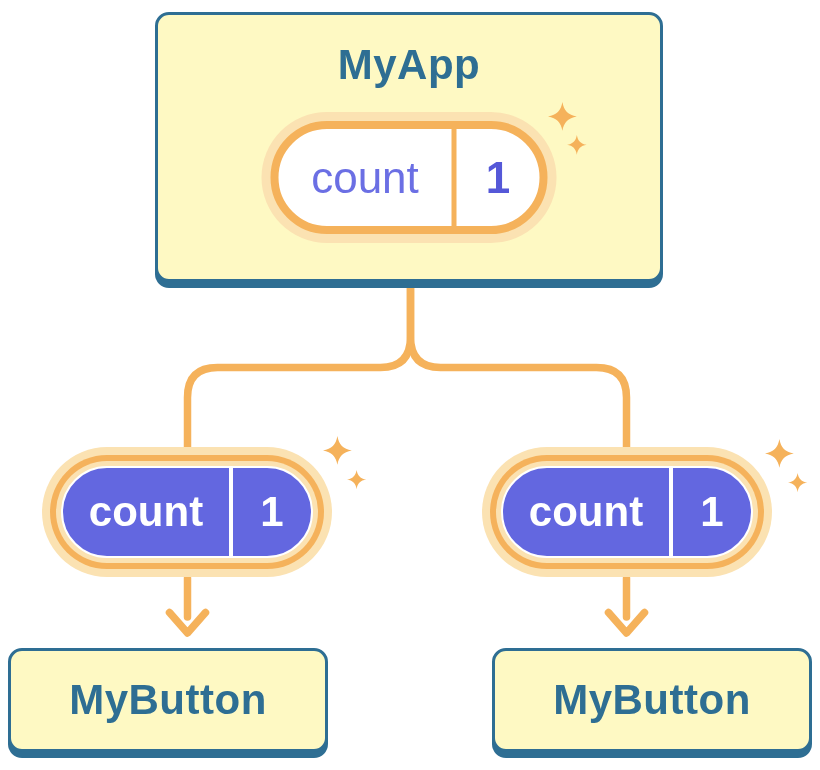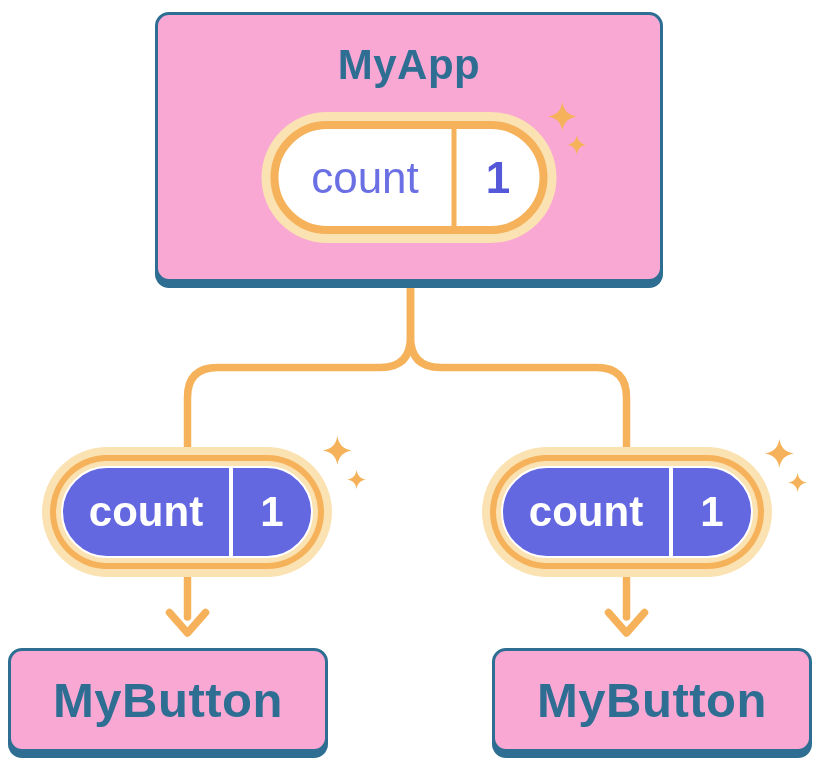--- a/index.html
+++ b/index.html
@@ -25,41 +25,41 @@
     fill: none;
     stroke: var(--orange, #F5B25B);
     stroke-width: 7.5;
     stroke-linecap: round;
     stroke-linejoin: round;
   }
 
   
   .card {
     position: absolute;
-    background: #f9a8d4;
+    background: #fef9c3;
     border: 3px solid var(--blue, #2E6E93);
     border-radius: 14px;
     box-shadow: 0 6px 0 var(--blue, #2E6E93);
   }
   .app-card { left: 155px; top: 12px; width: 508px; height: 270px; }
   .card-title {
     position: absolute;
     top: 26px; left: 0;
     width: 100%;
     text-align: center;
     color: var(--blue, #2E6E93);
     font-size: 42px;
     font-weight: 700;
     letter-spacing: 0.5px;
   }
   .button-card {
     width: 320px; height: 104px;
     display: flex; align-items: center; justify-content: center;
     color: var(--blue, #2E6E93);
-    font-size: 49px;
+    font-size: 42px;
     font-weight: 700;
     letter-spacing: 0.5px;
   }
   .button-card.left  { left: 8px;   top: 648px; }
   .button-card.right { left: 492px; top: 648px; }
 
   
   .pill-outline {
     position: absolute;
     top: 106px; left: 50%;

